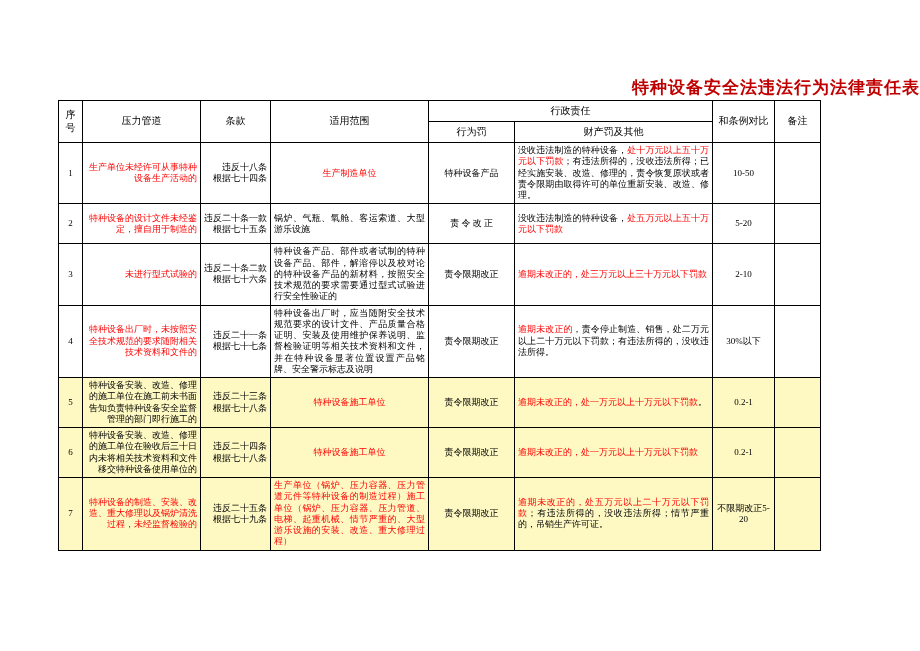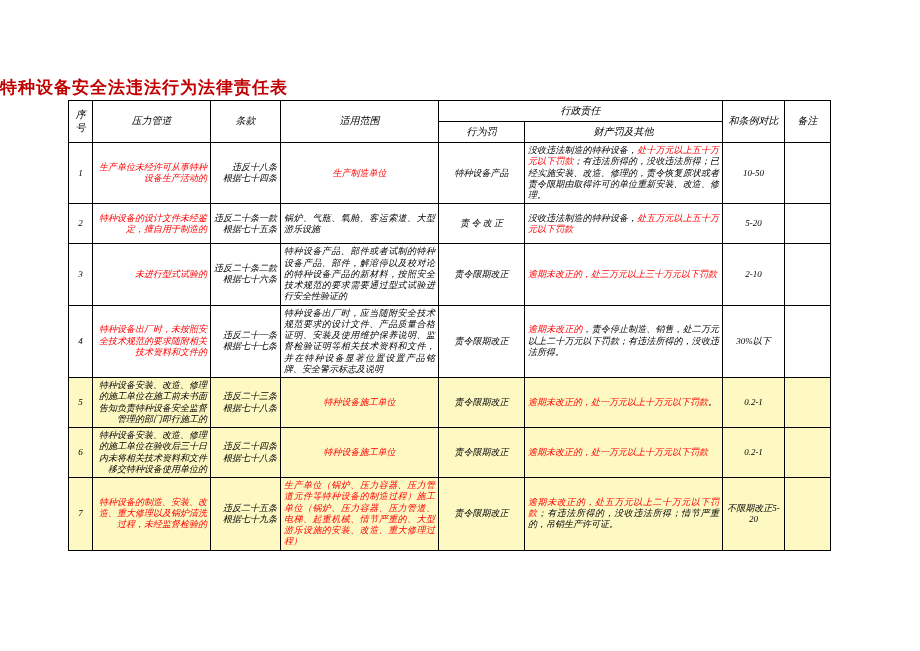--- a/index.html
+++ b/index.html
@@ -6,33 +6,32 @@
   body{
     width:920px;height:651px;
     background:#ffffff;
     font-family:"Liberation Serif", serif;
     color:#000;
     overflow:hidden;
   }
   .page{position:relative;width:920px;height:651px;}
   .title{
     position:absolute;top:76px;left:0;width:920px;
-    text-align:left;
+    text-align:right;
     font-family:"Liberation Serif", serif;
     font-size:17px;font-weight:bold;color:#c00000;
     letter-spacing:1px;
   }
   table{
-    position:absolute;top:100px;left:68px;
+    position:absolute;top:100px;left:58px;
     border-collapse:collapse;
     table-layout:fixed;
     width:654px;
     font-size:9px;
     line-height:1.25;
-    font-style:italic;
   }
   td,th{
     border:1px solid #000;
     padding:2px 3px;
     vertical-align:middle;
     text-align:center;
     font-weight:normal;
   }
   thead td{
     font-size:10px;

